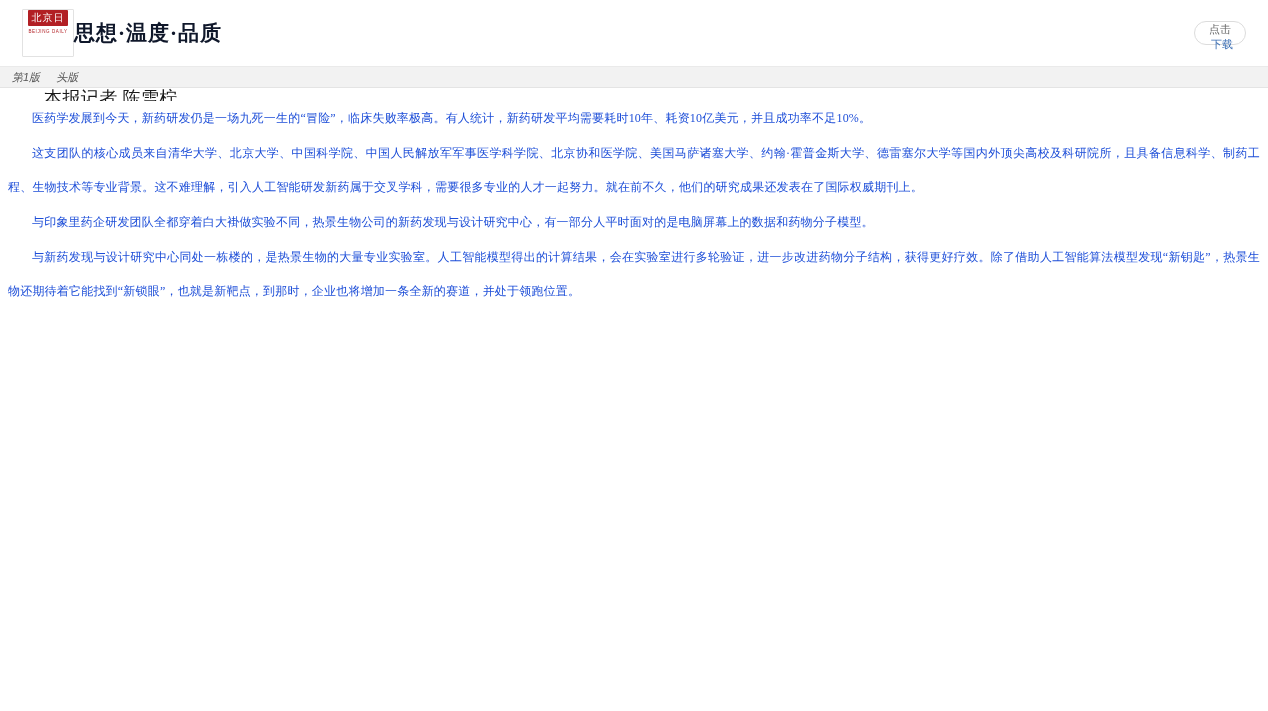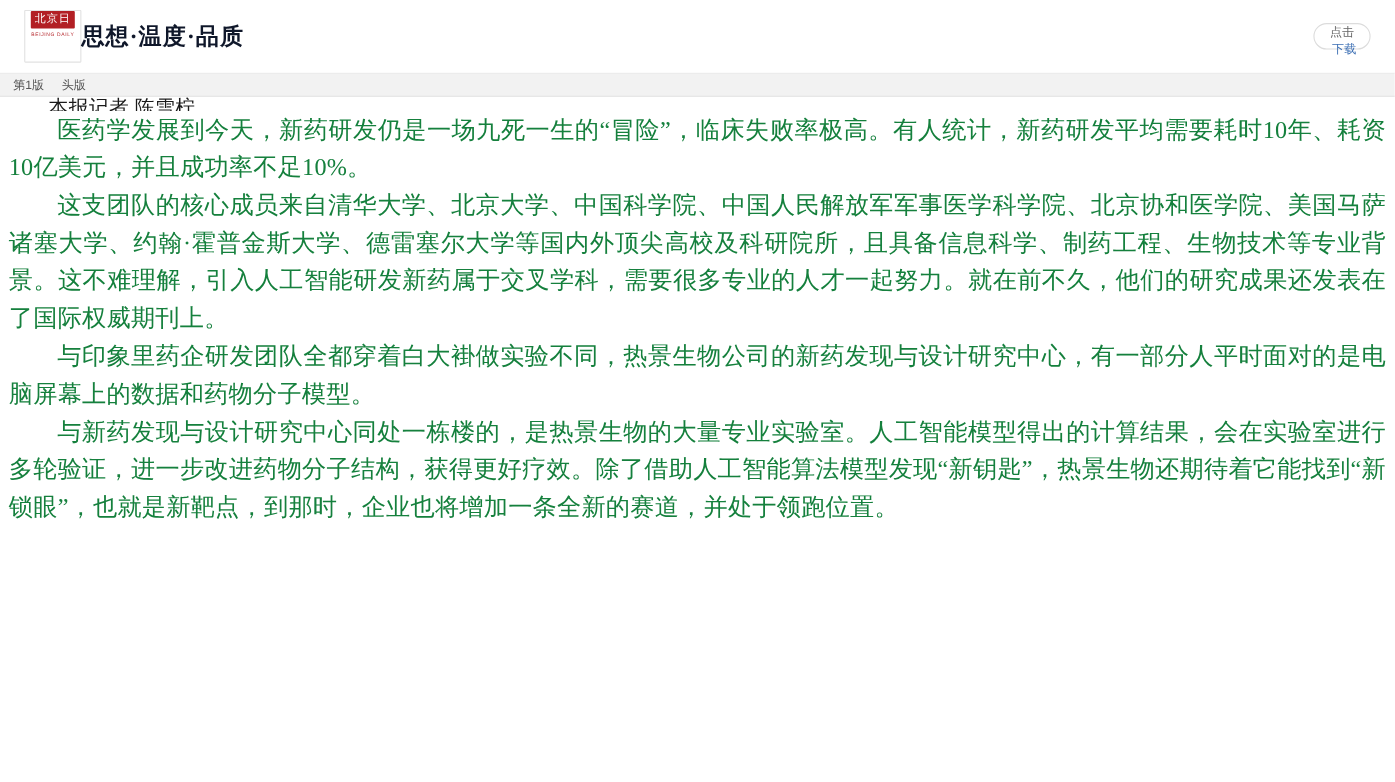--- a/index.html
+++ b/index.html
@@ -93,20 +93,21 @@
     background: #f2f2f2;
     border-top: 1px solid #eaeaea;
     border-bottom: 1px solid #e4e4e4;
     display: flex;
     align-items: center;
     padding: 0 12px;
     box-sizing: border-box;
     font-size: 11px;
     color: #555;
     font-family: "Liberation Sans", sans-serif;
+    font-style: italic;
   }
   .crumb-bar .crumb {
     margin-right: 16px;
     cursor: default;
   }
 
   
   .article {
     padding: 0 8px;
     box-sizing: border-box;
@@ -117,28 +118,28 @@
   .clipped-line {
     font-size: 18px;
     line-height: 20px;
     height: 13px;
     overflow: hidden;
     color: #1a1a1a;
     text-indent: 36px;
     letter-spacing: 0.4px;
   }
   p.para {
-    font-size: 22px;
+    font-size: 12px;
     line-height: 34px;
     margin: 0 0 1px 0;
     text-align: justify;
     text-justify: inter-ideograph;
     text-indent: 2em;
     letter-spacing: 0.2px;
-    color: #15803d;
+    color: #1d4ed8;
   }
   p.subhead {
     font-size: 18.5px;
     line-height: 34px;
     margin: 0 0 1px 0;
     text-indent: 2em;
     letter-spacing: 0.2px;
     color: #141414;
   }
 </style>

